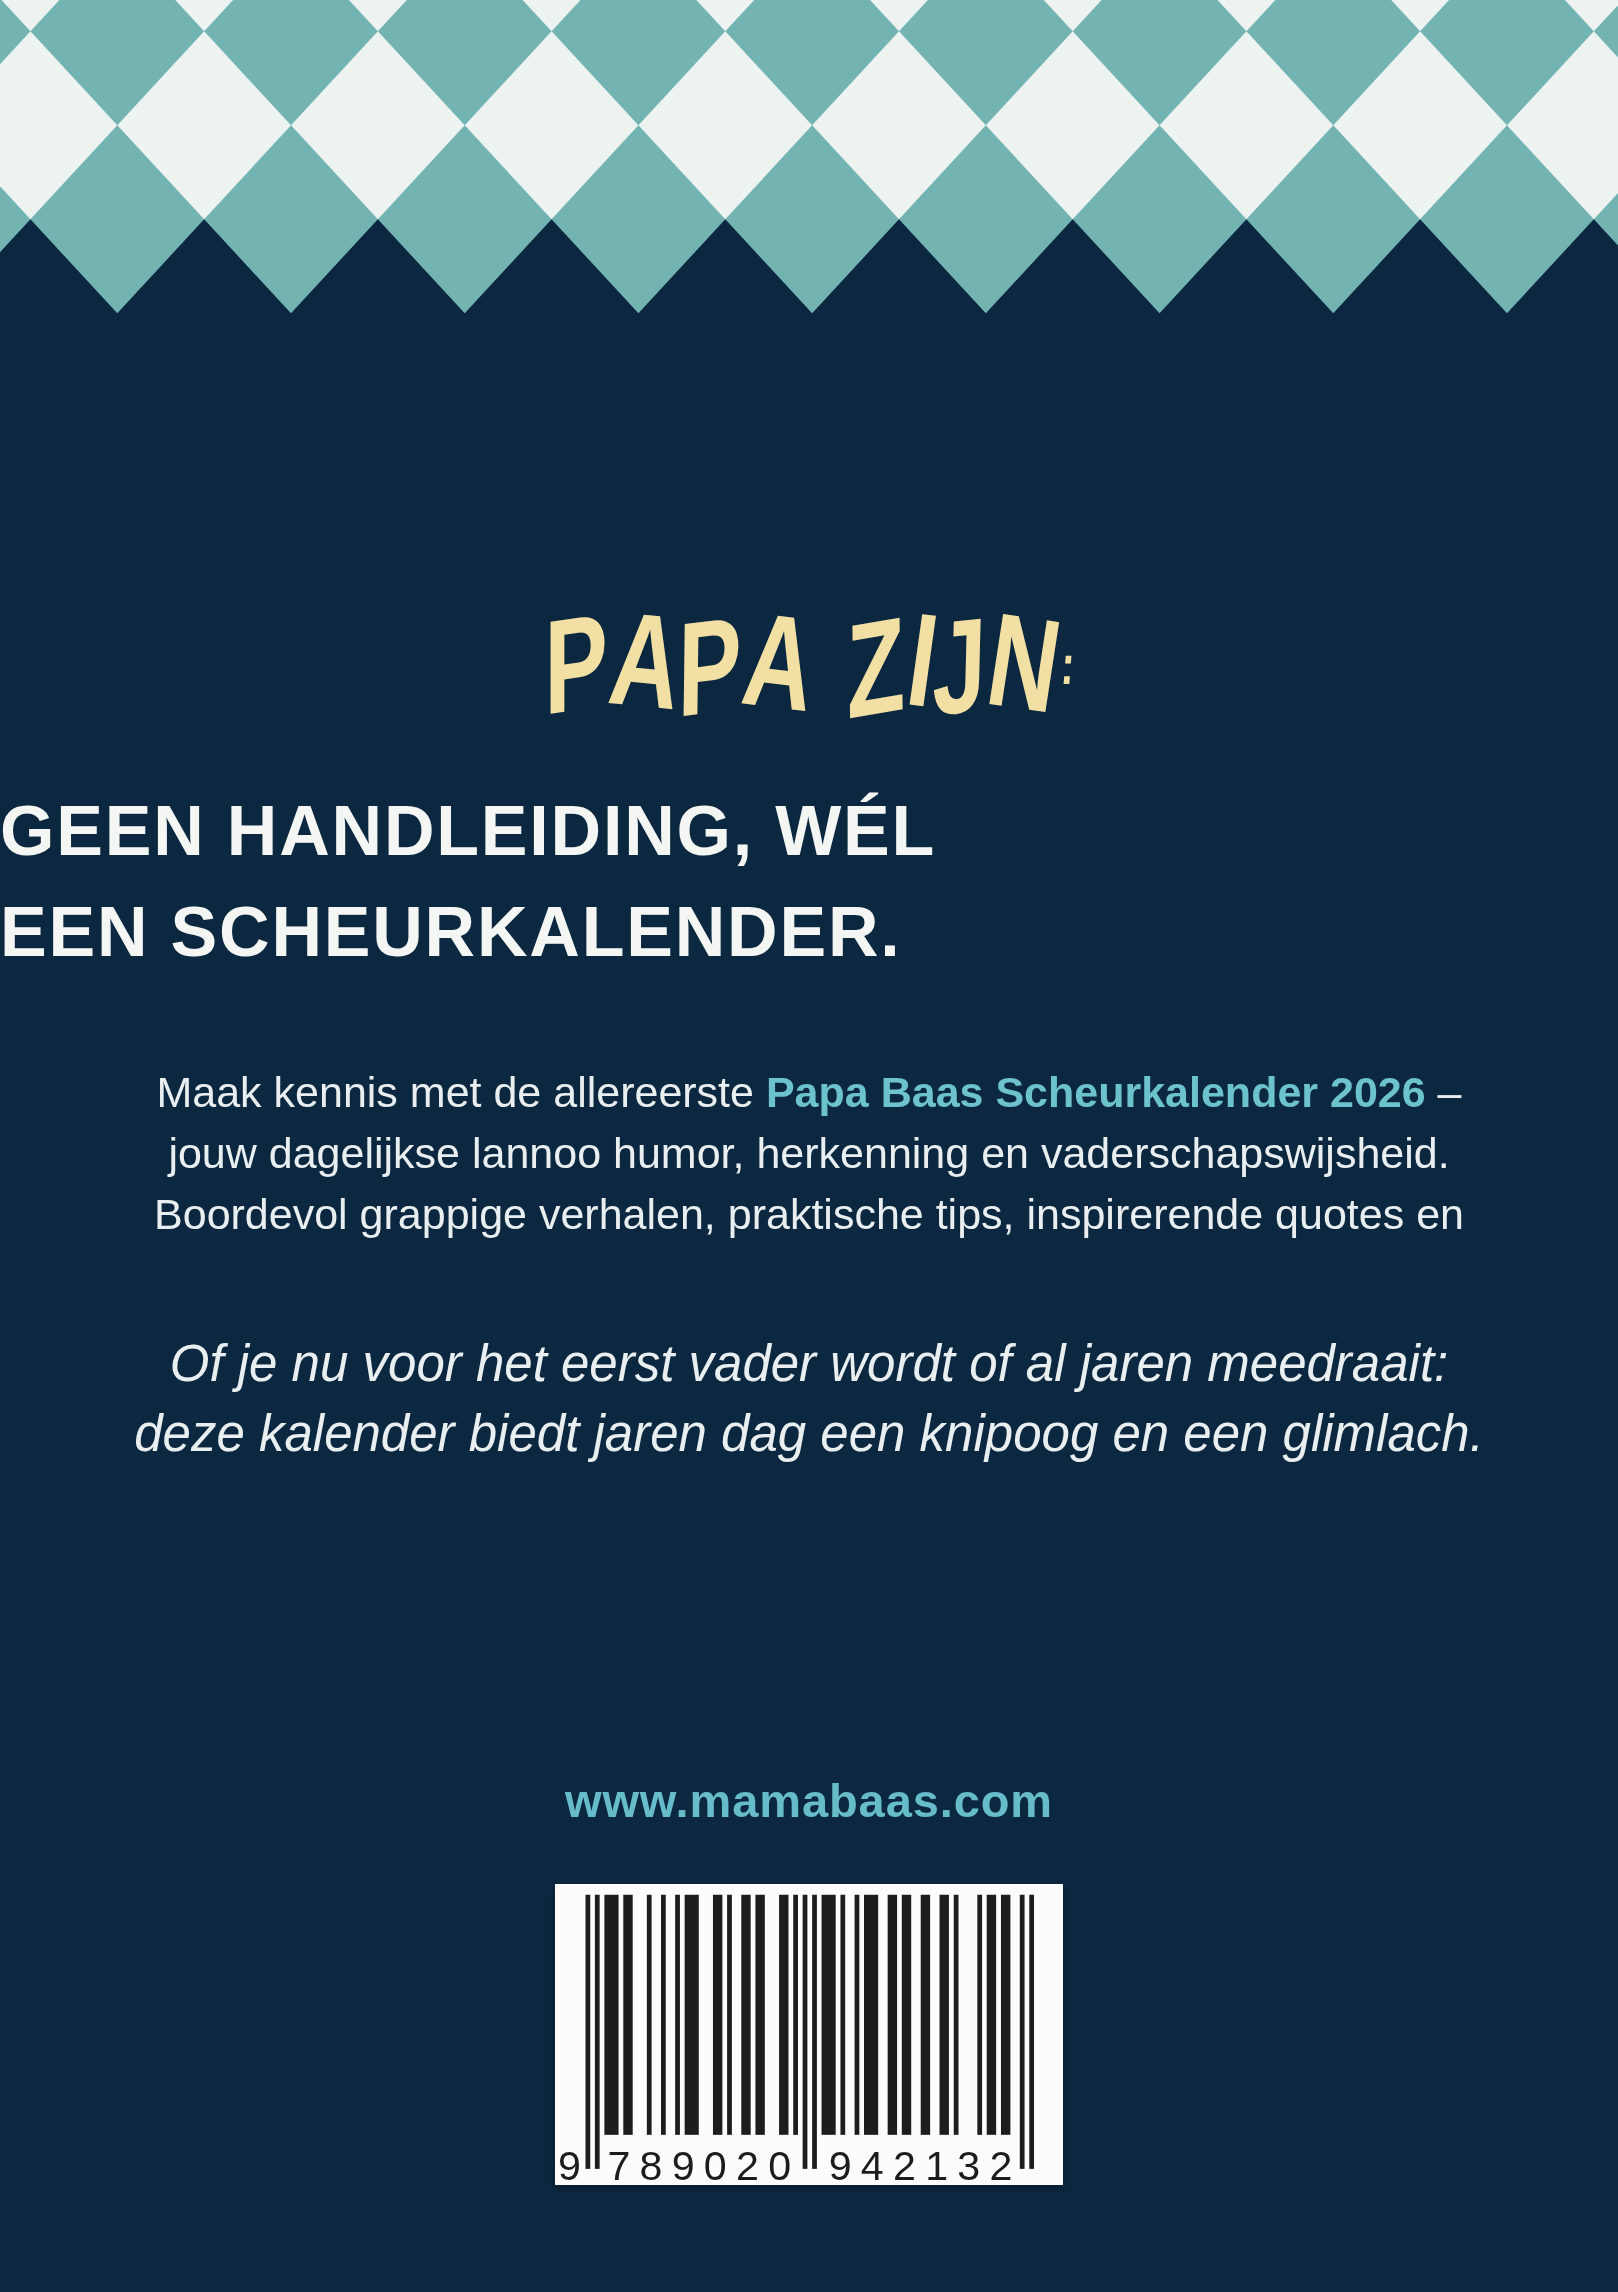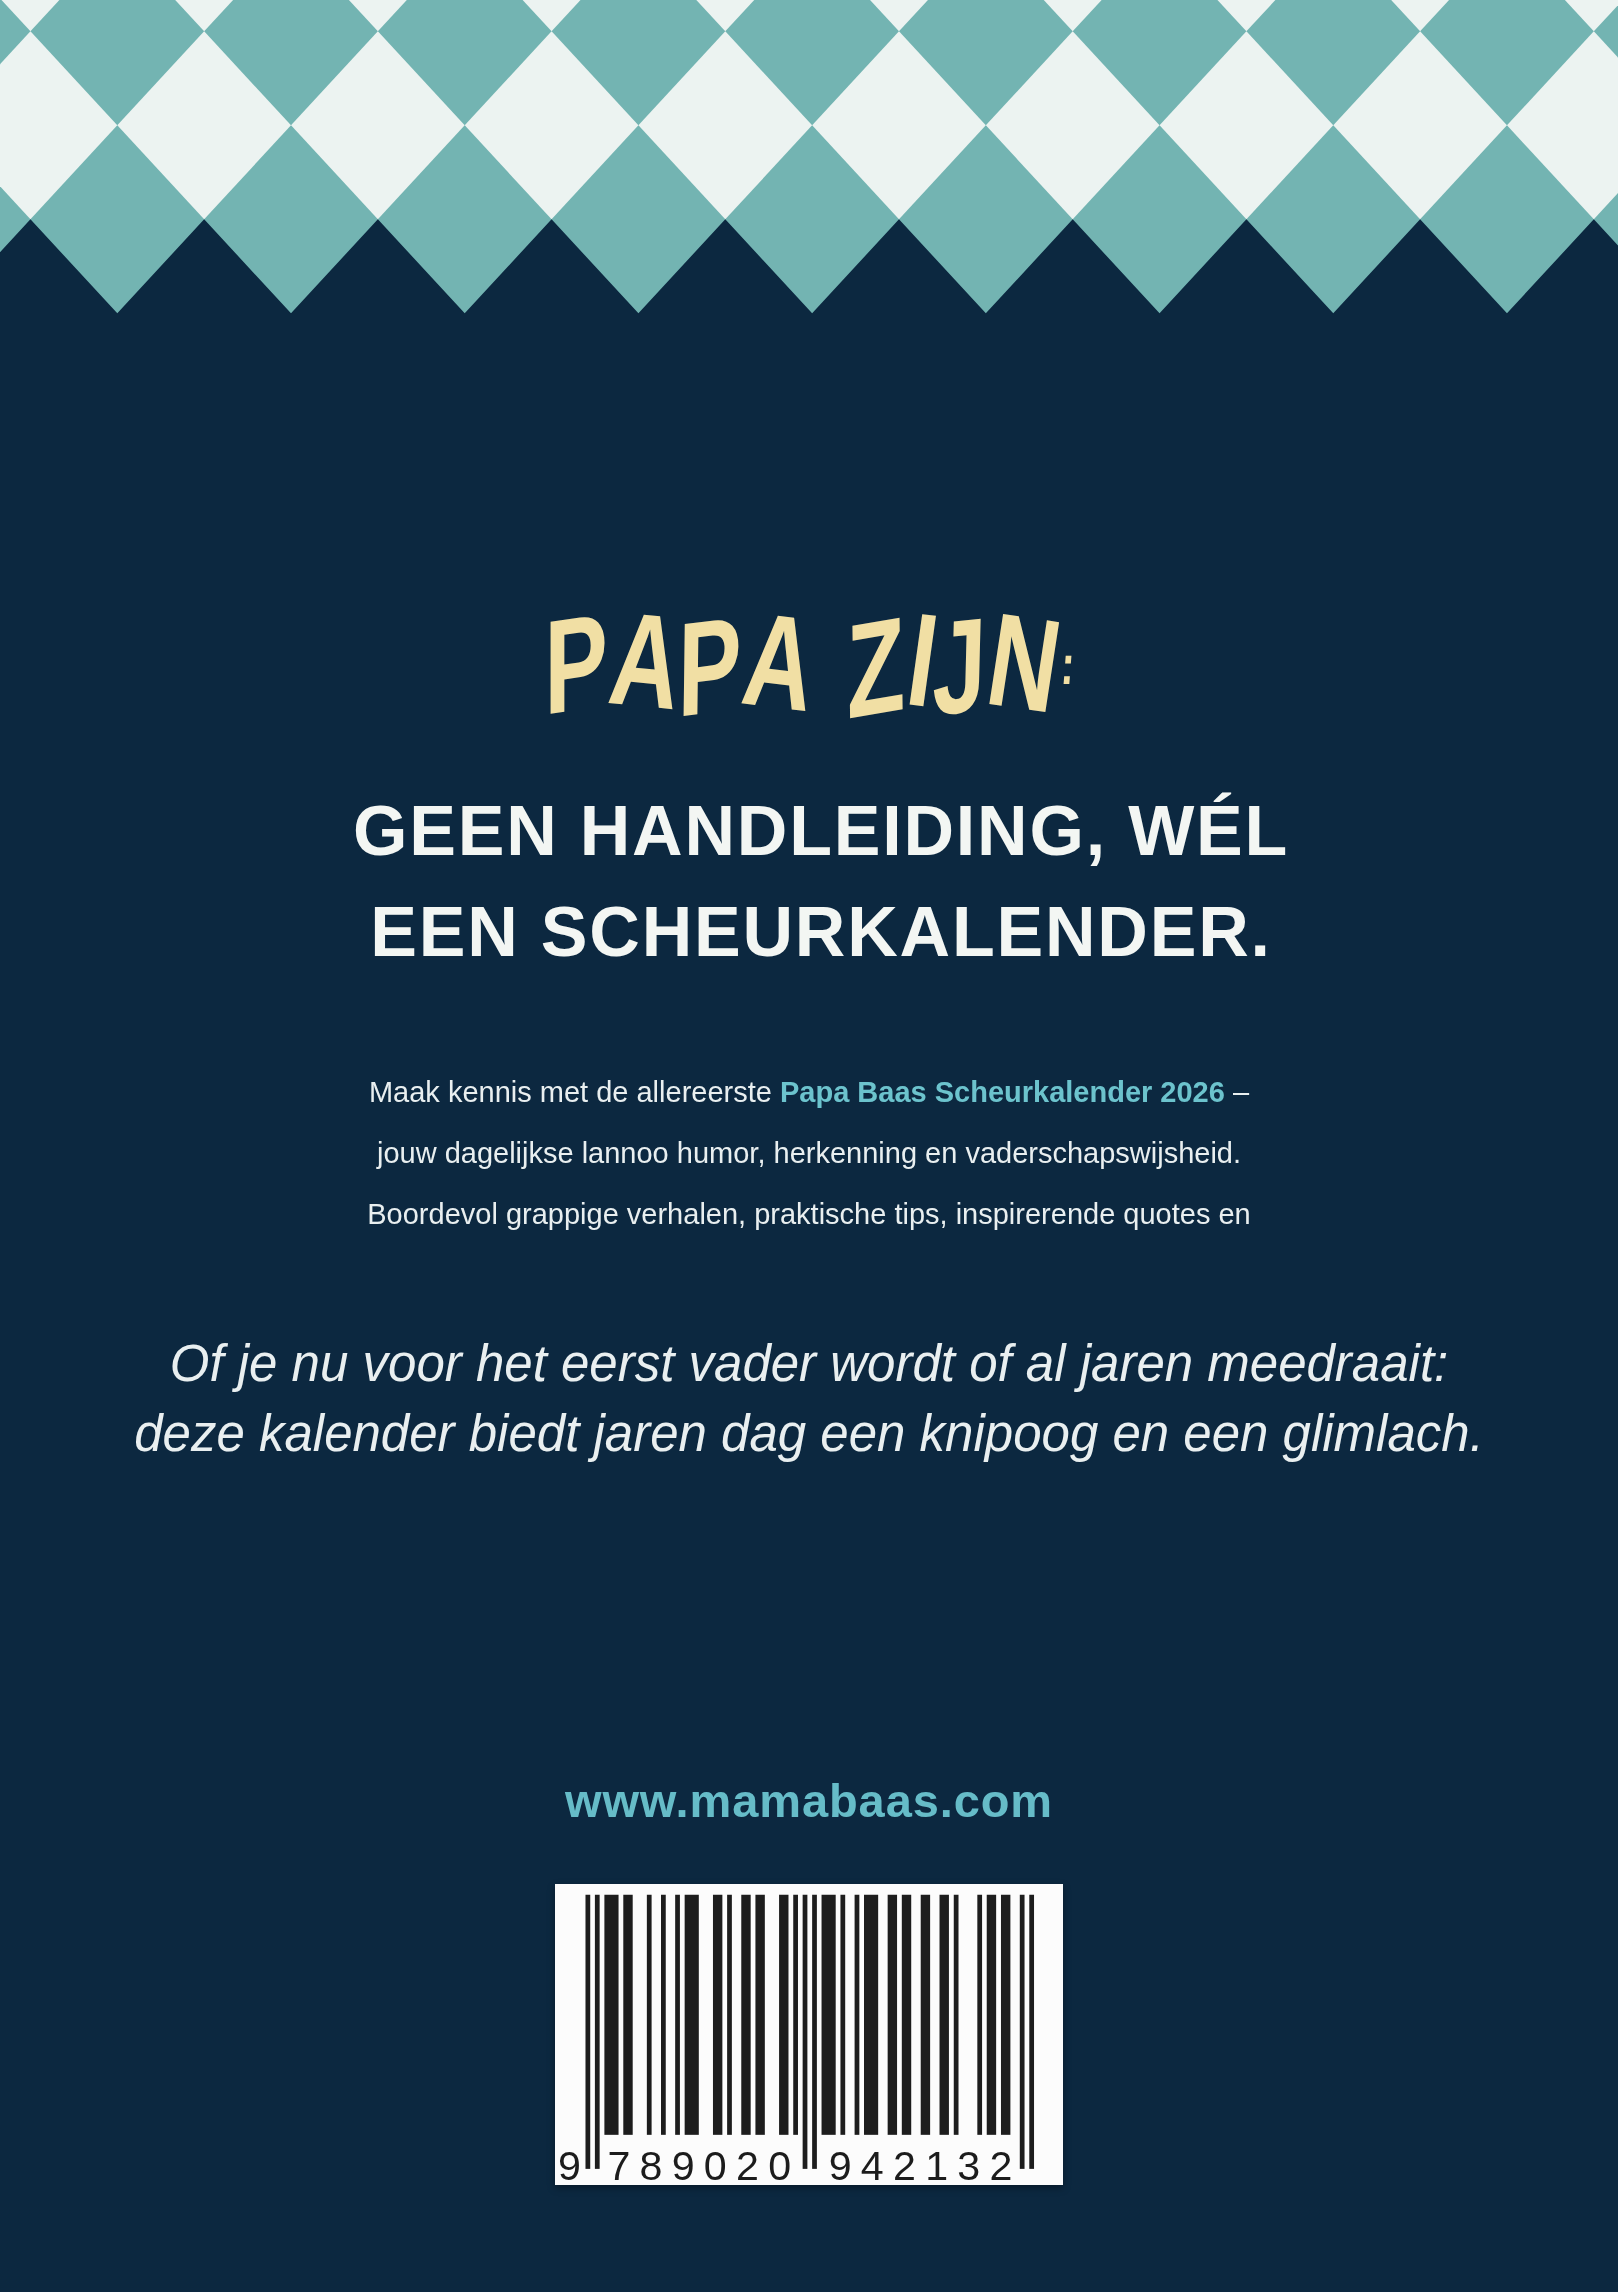--- a/index.html
+++ b/index.html
@@ -22,30 +22,30 @@
     font-size:133px;font-weight:bold;line-height:1;
     transform:scaleX(.72);
     white-space:nowrap;
   }
   #script-title .ch{display:inline-block;transform-origin:50% 70%;}
   #script-title .ch.sp{width:.38em;}
   #script-title .ch.colon{font-size:.42em;transform:translateY(-.22em);margin-left:.15em;}
 
   
   #headline{
-    top:781px;text-align:center;
+    top:781px;text-align:left;
     color:var(--heading,#f3f6f3);
-    font-size:70px;font-weight:bold;letter-spacing:1.8px;line-height:101px;padding-left:24px;
+    font-size:70px;font-weight:bold;letter-spacing:1.8px;line-height:101px;
   }
 
   
   #intro{
     top:1062px;text-align:center;
     color:var(--body,#e9eff0);
-    font-size:29px;line-height:61px;font-weight:400;
+    font-size:43px;line-height:61px;font-weight:400;
   }
   #intro .hl{color:var(--accent,#6cc3cd);font-weight:bold;}
 
   
   #quote{
     top:1329px;text-align:center;
     color:var(--body,#e9eff0);
     font-size:51px;line-height:70px;font-style:italic;
   }
 

